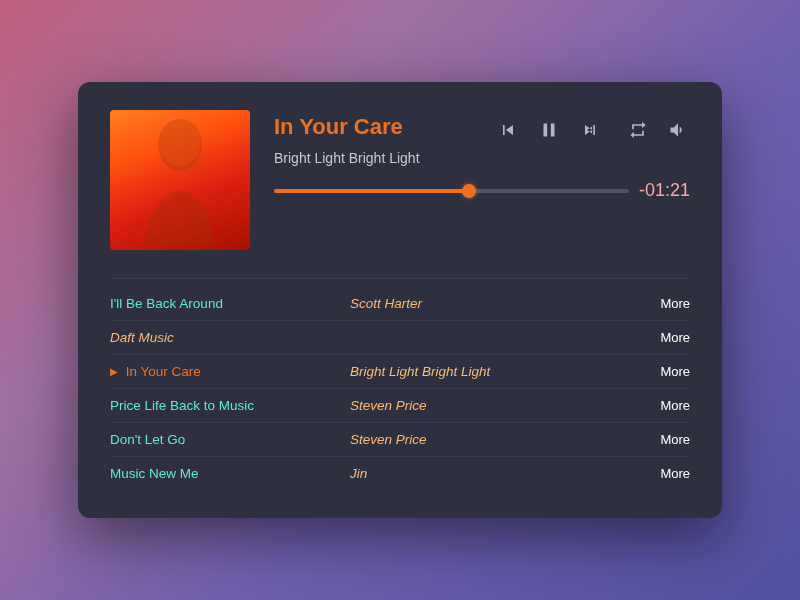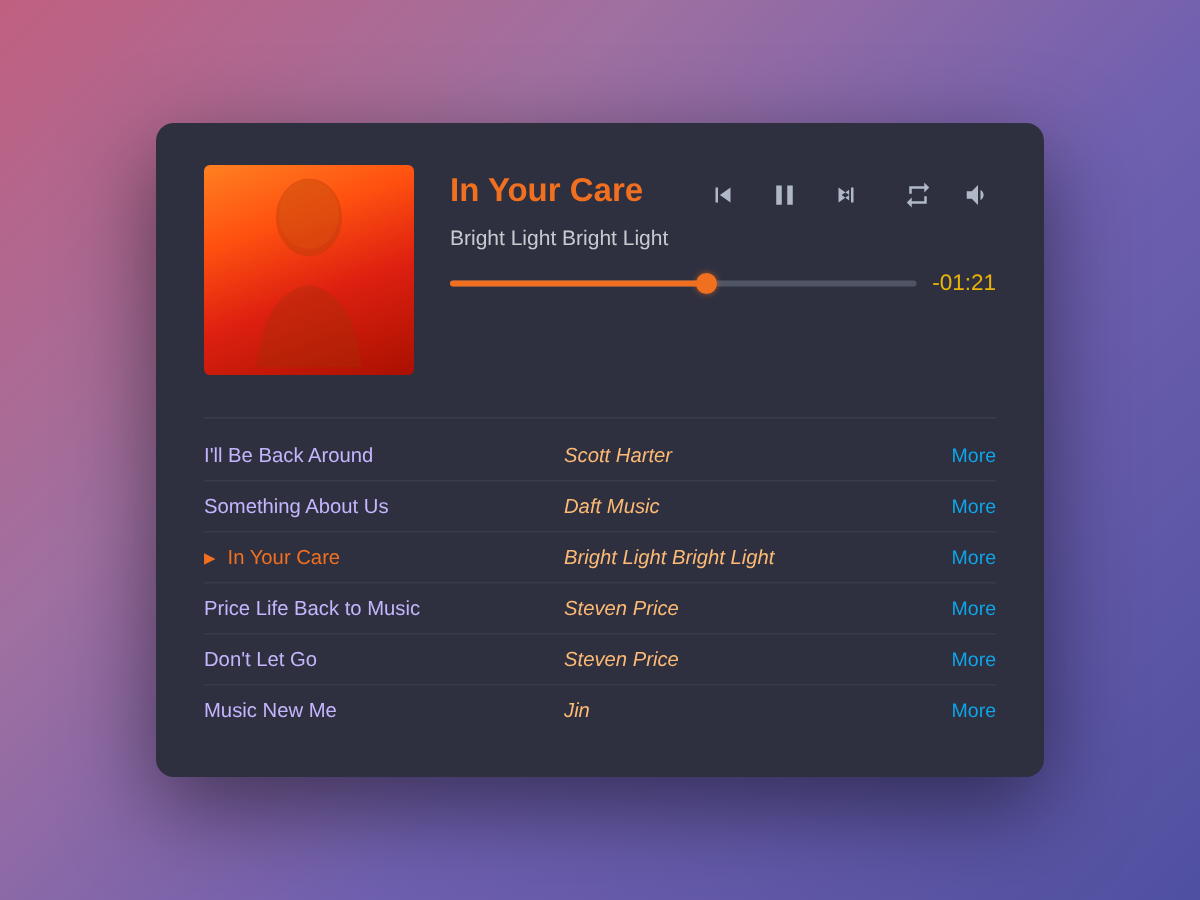--- a/index.html
+++ b/index.html
@@ -10,21 +10,21 @@
       background: linear-gradient(135deg, #c06080 0%, #a070a0 30%, #7060b0 60%, #5050a0 100%);
       display: flex;
       align-items: center;
       justify-content: center;
       font-family: 'Segoe UI', Arial, sans-serif;
     }
 
     .player-card {
       background: #2e3040;
       border-radius: 12px;
-      width: 592px;
+      width: 644px;
       padding: 28px 32px 28px 32px;
       box-shadow: 0 20px 60px rgba(0,0,0,0.5);
     }
 
     
     .player-top {
       display: flex;
       align-items: flex-start;
       margin-bottom: 28px;
       gap: 24px;
@@ -73,22 +73,22 @@
     }
 
     .controls-row {
       display: flex;
       align-items: center;
       gap: 16px;
       margin-bottom: 10px;
     }
 
     .time-display {
-      color: #eab308;
-      font-size: 15px;
+      color: #fca5a5;
+      font-size: 18px;
       margin-left: auto;
     }
 
     .ctrl-btn {
       background: none;
       border: none;
       cursor: pointer;
       color: #b0b8c8;
       display: flex;
       align-items: center;
@@ -157,21 +157,21 @@
       cursor: pointer;
     }
 
     .track-row:last-child {
       border-bottom: none;
     }
 
     .track-name {
       flex: 0 0 240px;
       font-size: 13.5px;
-      color: #c4b5fd;
+      color: #5eead4;
       display: flex;
       align-items: center;
       gap: 8px;
     }
 
     .track-name.active {
       color: #f07020;
     }
 
     .play-indicator {
@@ -183,21 +183,21 @@
       flex: 1;
       font-size: 13.5px;
       color: #fdba74;
       font-style: italic;
     }
 
     .track-more {
       flex: 0 0 50px;
       text-align: right;
       font-size: 13px;
-      color: #0ea5e9;
+      color: #ffffff;
       cursor: pointer;
     }
 
     .controls-and-time {
       display: flex;
       align-items: center;
       width: 100%;
     }
   </style>
 </head>
@@ -268,23 +268,20 @@
 
   <div class="track-list">
   <div class="track-row">
         <div class="track-name">
           <span>I'll Be Back Around</span>
         </div>
         <div class="track-artist">Scott Harter</div>
         <div class="track-more">More</div>
       </div>
       <div class="track-row">
-        <div class="track-name">
-          <span>Something About Us</span>
-        </div>
         <div class="track-artist">Daft Music</div>
         <div class="track-more">More</div>
       </div>
       <div class="track-row">
         <div class="track-name active">
           <span class="play-indicator">▶</span>
           <span>In Your Care</span>
         </div>
         <div class="track-artist">Bright Light Bright Light</div>
         <div class="track-more">More</div>

